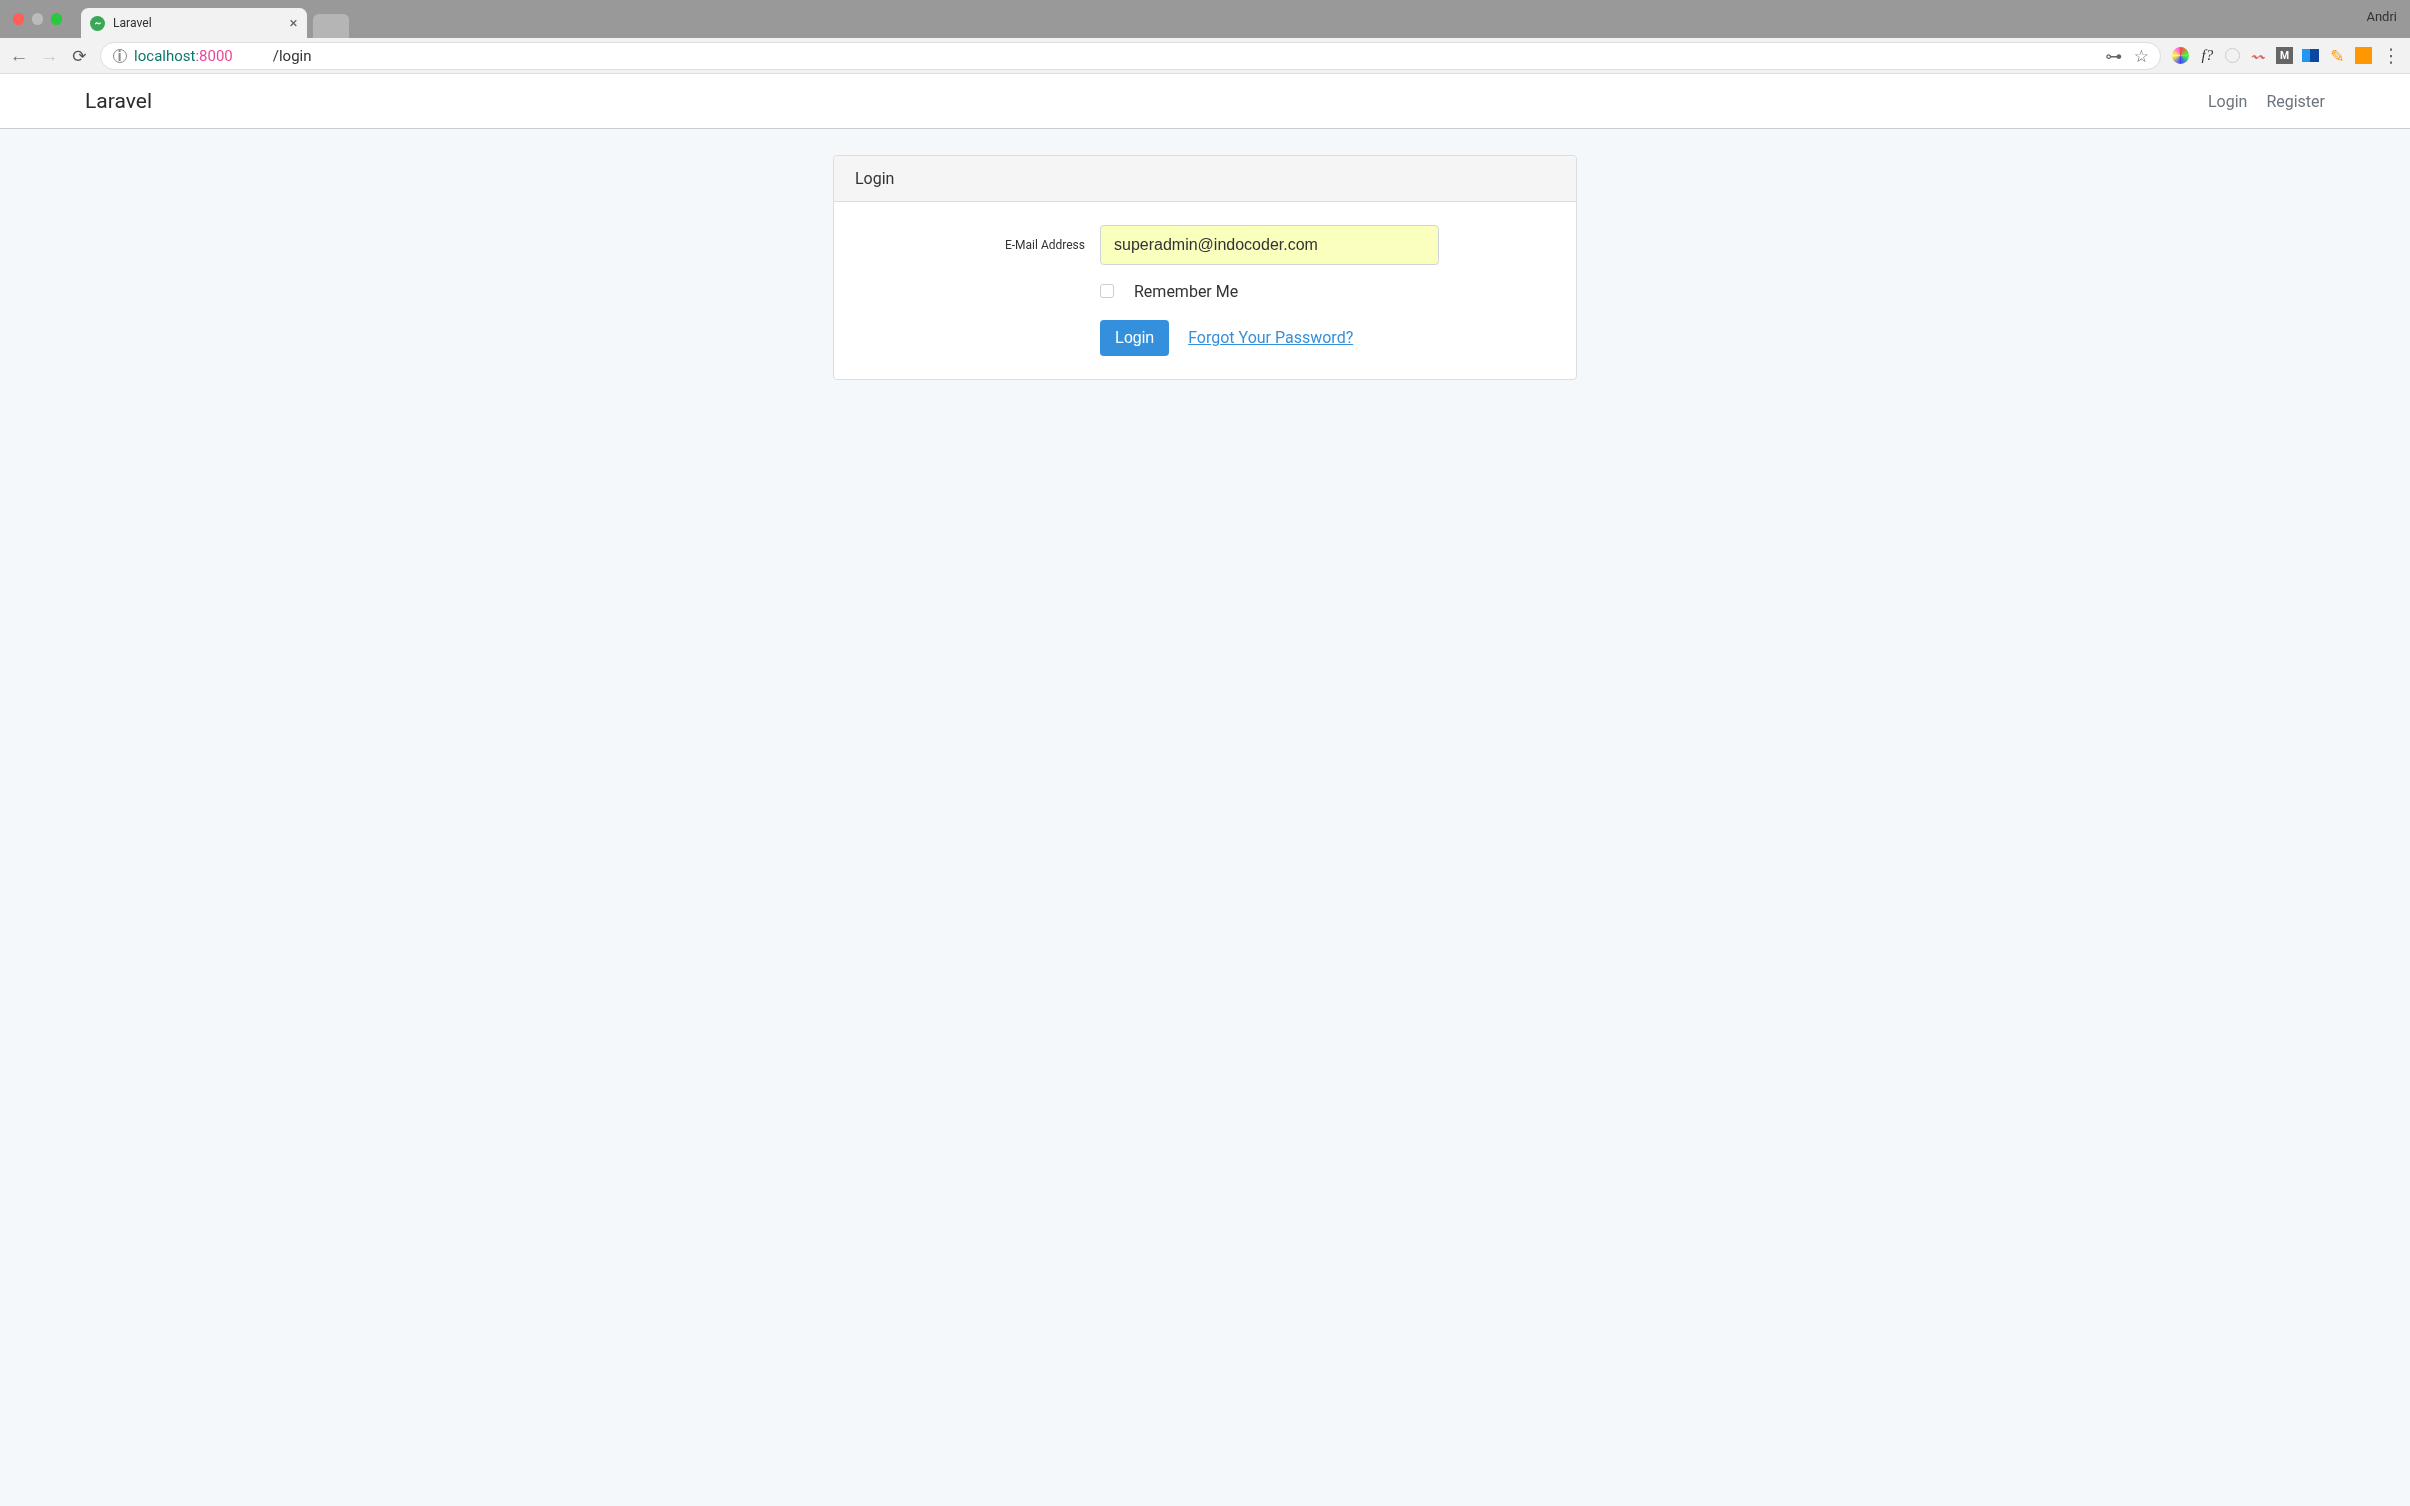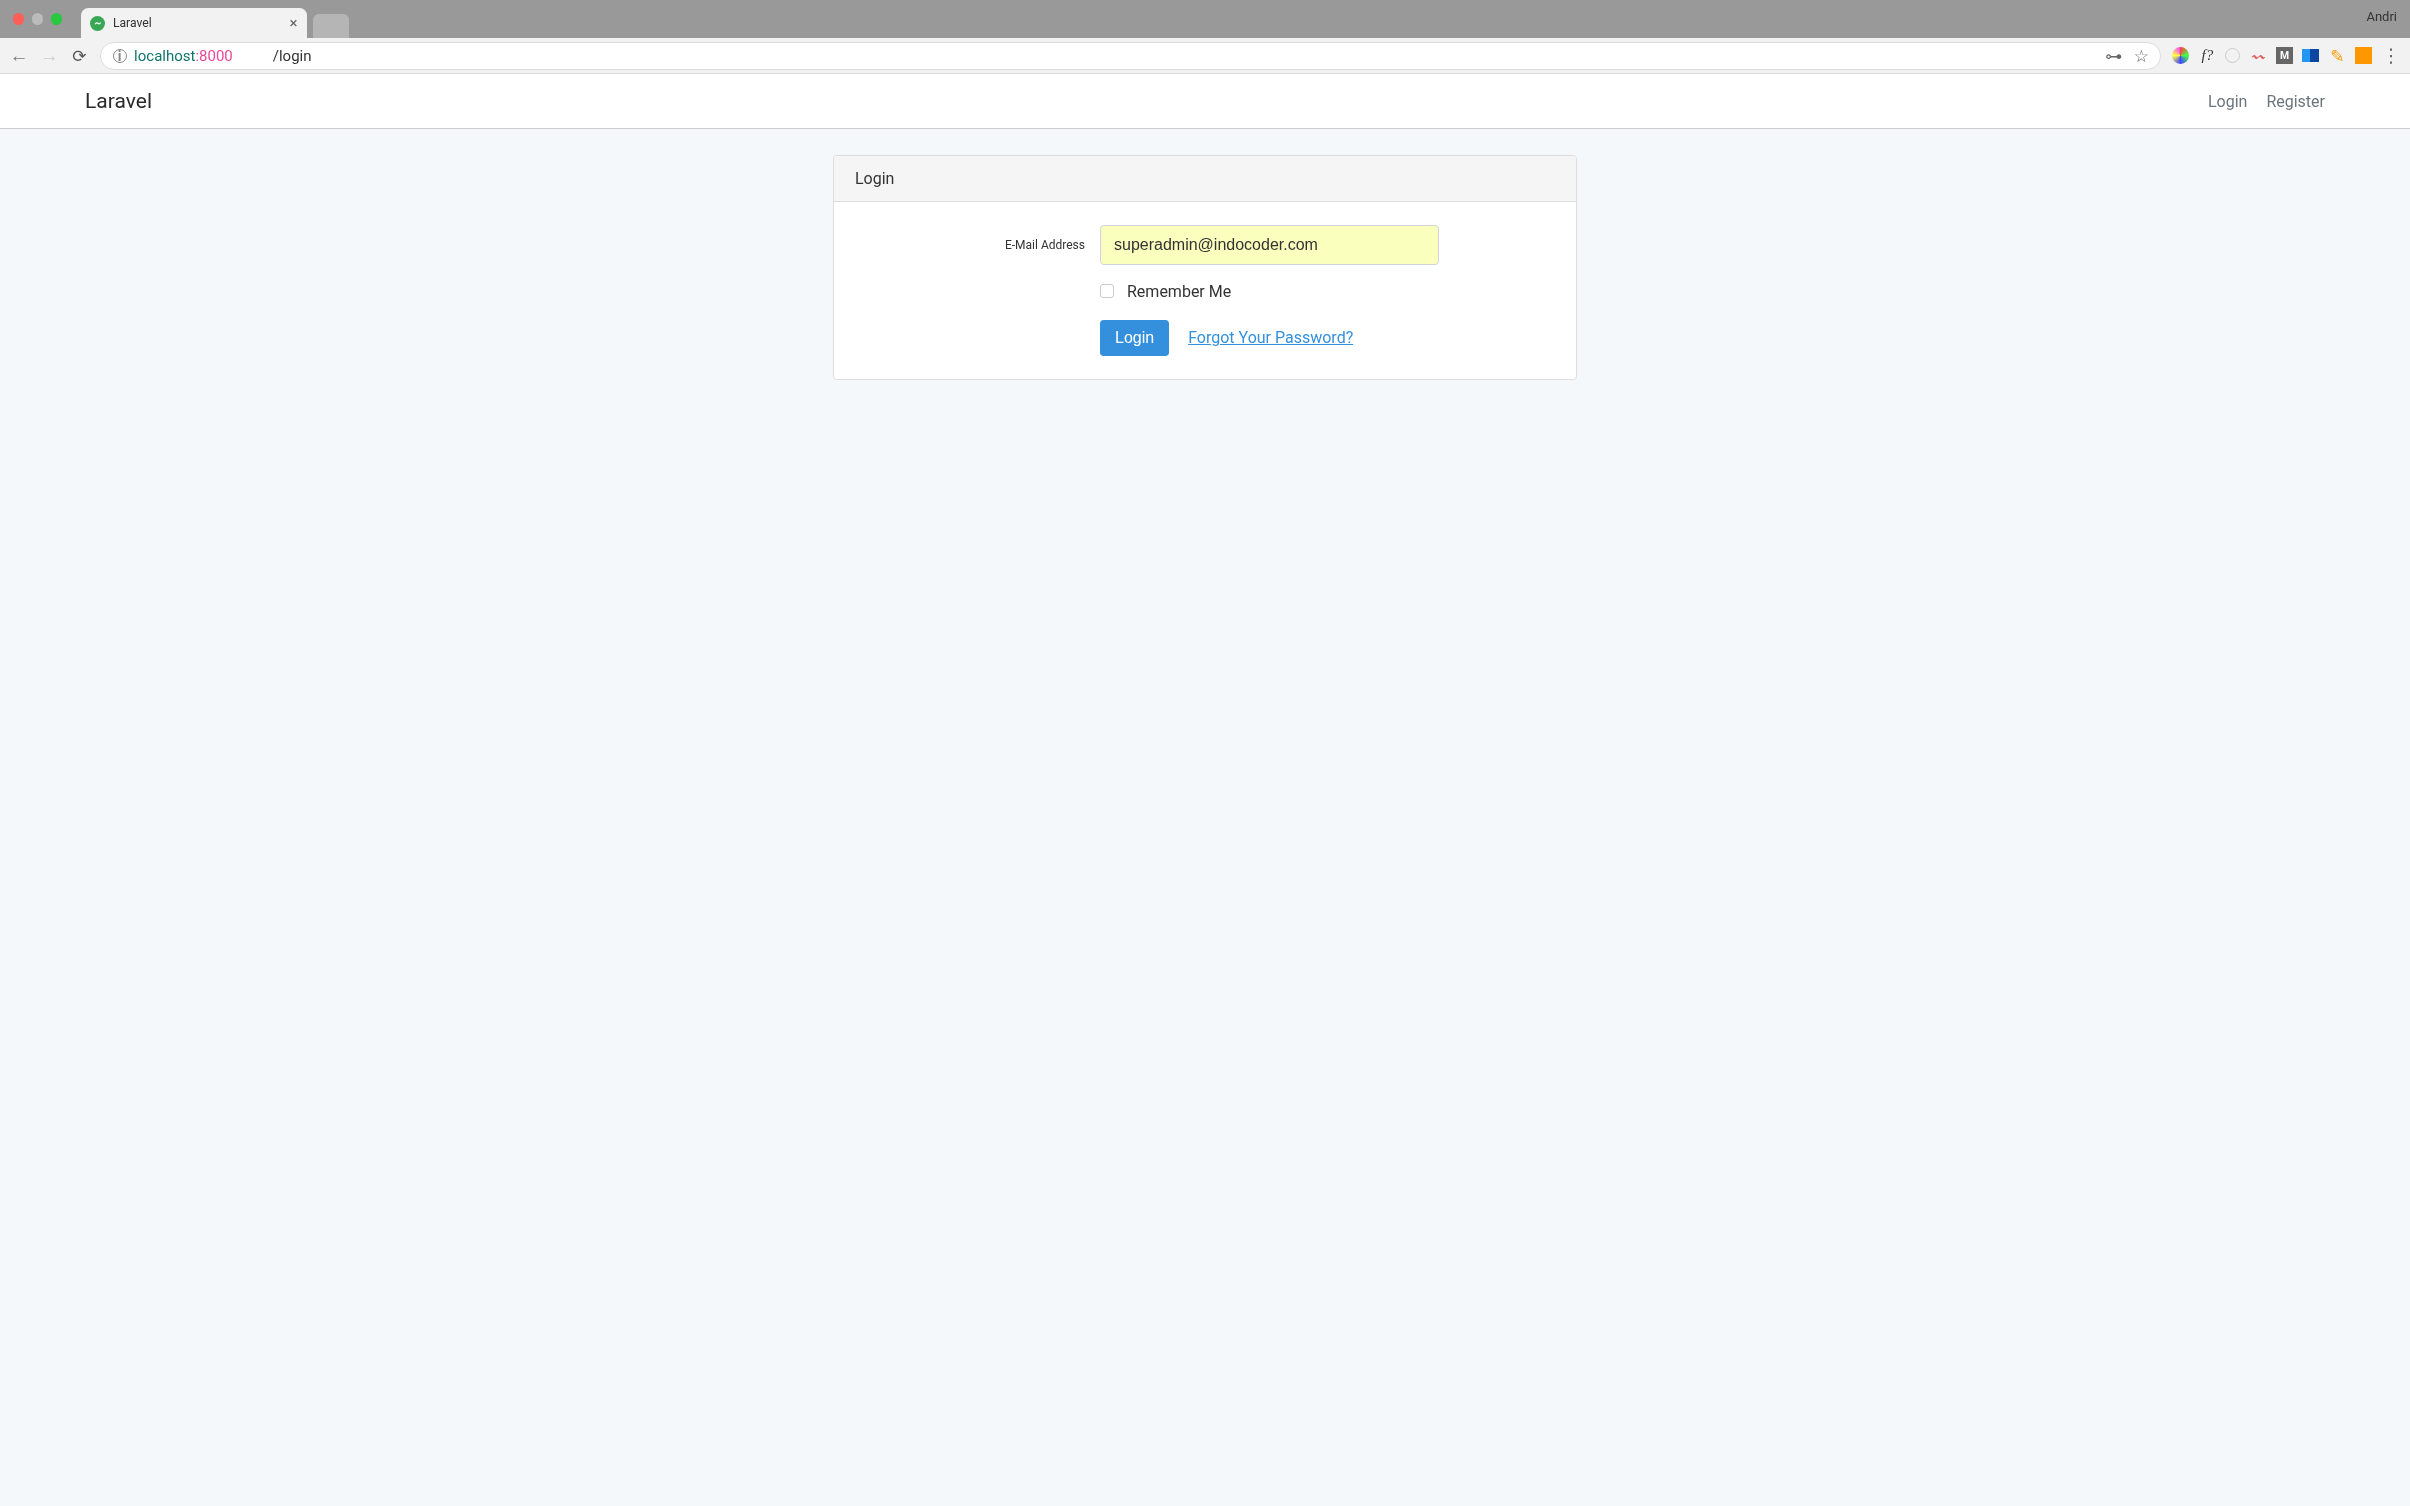--- a/index.html
+++ b/index.html
@@ -248,21 +248,21 @@
       border-color: #80bdff;
       box-shadow: 0 0 0 2.8px rgba(128,189,255,0.4);
       outline: none;
     }
     .form-offset {
       margin-left: 245px;
     }
     .checkbox-row {
       display: flex;
       align-items: center;
-      gap: 13px;
+      gap: 20px;
       margin-bottom: 19px;
     }
     .checkbox {
       width: 14px;
       height: 14px;
       border: 0.9px solid #ccc;
       border-radius: 2.8px;
       background: #fff;
     }
     .checkbox-label {

